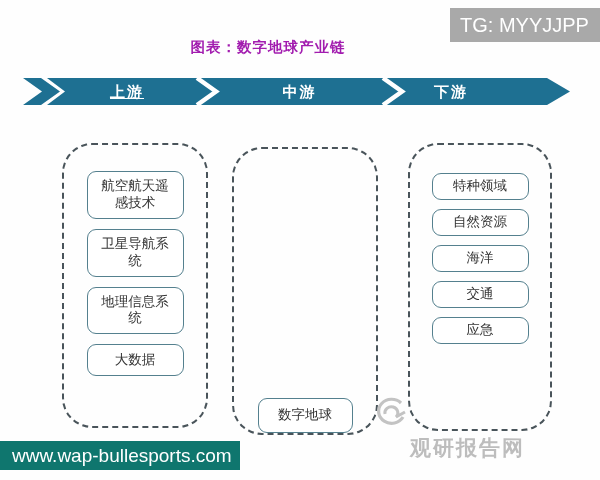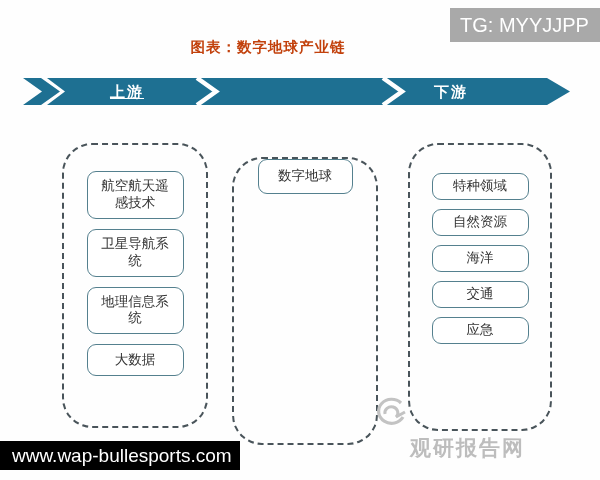--- a/index.html
+++ b/index.html
@@ -2,81 +2,82 @@
 <html><head>
 <meta charset="utf-8">
 <style>
   html,body{margin:0;padding:0;background:#fff;}
   .stage{
     position:relative;width:600px;height:480px;background:#fefefe;overflow:hidden;
     font-family:"Liberation Sans","DejaVu Sans",sans-serif;
   }
   .page-title{
     position:absolute;top:38px;left:68px;width:400px;text-align:center;
-    font-size:14.5px;font-weight:bold;color:#c2410c;letter-spacing:1px;
+    font-size:14.5px;font-weight:bold;color:#a21caf;letter-spacing:1px;
   }
   .tg-badge{
     position:absolute;top:8px;right:0;width:150px;height:34px;background:#a9a9a9;
     color:#ffffff;font-size:20px;line-height:34px;padding-left:10px;box-sizing:border-box;
     z-index:4;
   }
   .banner-svg{position:absolute;left:0;top:78px;width:600px;height:28px;}
   .banner-label{
     position:absolute;top:78px;height:28px;line-height:28px;text-align:center;
     color:#ffffff;font-size:15px;font-weight:bold;letter-spacing:2px;z-index:2;
   }
   .banner-label.seg-up{left:57px;width:140px;text-decoration:underline;}
   .banner-label.seg-mid{left:216px;width:167px;}
   .banner-label.seg-down{left:371px;width:160px;}
   .chain-container{
     position:absolute;box-sizing:border-box;border:2px dashed #49545a;border-radius:30px;
     display:flex;flex-direction:column;align-items:center;z-index:1;
   }
   .container-up{left:62px;top:143px;width:146px;height:285px;padding-top:26px;gap:10px;}
-  .container-mid{left:232px;top:157px;width:146px;height:288px;justify-content:flex-start;}
+  .container-mid{left:232px;top:147px;width:146px;height:288px;justify-content:flex-end;}
   .container-down{left:408px;top:143px;width:144px;height:288px;padding-top:28px;gap:9px;}
   .node{
     box-sizing:border-box;background:#ffffff;border:1.6px solid #54808e;border-radius:9px;
     width:97px;display:flex;align-items:center;justify-content:center;text-align:center;
     color:#333333;font-size:13.5px;line-height:1.25;z-index:2;position:relative;
   }
   .node-up{padding:6px 2px;min-height:32px;}
   .node-label{display:inline-block;max-width:76px;}
   .node-mid{width:95px;height:35px;}
   .node-down{min-height:27px;padding:0 2px;text-align:right;}
   .watermark{
     position:absolute;left:372px;top:394px;display:flex;align-items:flex-start;
     z-index:3;pointer-events:none;
   }
   .watermark-logo{width:36px;height:34px;margin-top:2px;}
   .watermark-textcol{display:flex;flex-direction:column;margin-left:2px;}
   .watermark-name{font-size:21px;font-weight:bold;color:#bdbdbd;letter-spacing:2px;margin-top:40px;}
   .watermark-url{font-size:11.5px;color:#c6c6c6;letter-spacing:1.5px;margin-top:-1px;padding-left:8px;}
   .footer-bar{
-    position:absolute;left:0;top:441px;width:240px;height:29px;background:#000000;
+    position:absolute;left:0;top:441px;width:240px;height:29px;background:#0f766e;
     color:#ffffff;font-size:19px;line-height:29px;padding-left:12px;box-sizing:border-box;
     z-index:4;
   }
 </style>
 </head>
 <body>
 
 <div class="stage">
 
   <div class="tg-badge">TG: MYYJJPP</div>
 
   <div class="page-title">图表：数字地球产业链</div>
 
   <svg class="banner-svg" viewBox="0 0 600 28">
     <polygon points="23,0 41,0 60,13.5 41,27 23,27 42,13.5" fill="#1e7092"></polygon>
     <polygon points="47,0 547,0 570,13.5 547,27 47,27 65,13.5" fill="#1e7092"></polygon>
     <polyline points="197,0 216,13.5 197,27" fill="none" stroke-width="4.5" stroke="#ffffff"></polyline>
     <polyline points="383,0 402,13.5 383,27" fill="none" stroke-width="4.5" stroke="#ffffff"></polyline>
   </svg>
   <div class="banner-label seg-up">上游</div>
+  <div class="banner-label seg-mid">中游</div>
   <div class="banner-label seg-down">下游</div>
 
   <div class="chain-container container-up">
     <div class="node node-up">
       <span class="node-label">航空航天遥感技术</span>
     </div>
     <div class="node node-up">
       <span class="node-label">卫星导航系统</span>
     </div>
     <div class="node node-up">

